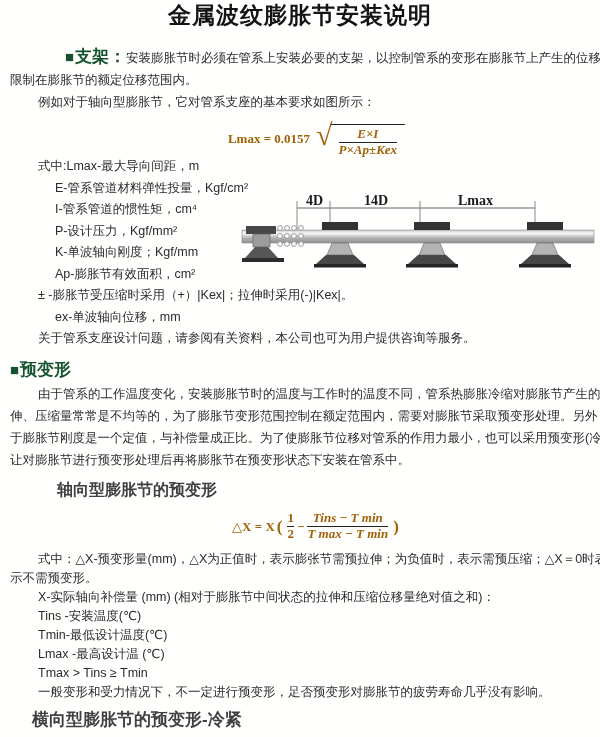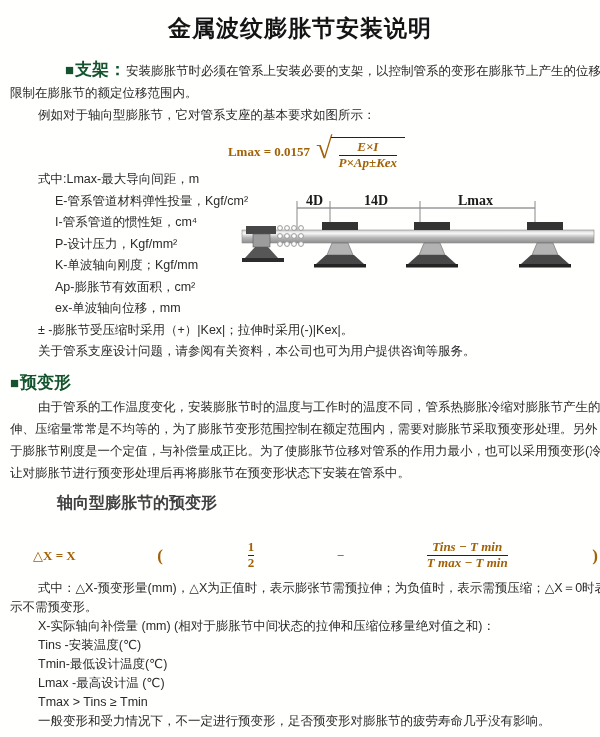--- a/index.html
+++ b/index.html
@@ -3,21 +3,21 @@
 <meta charset="utf-8">
 <style>
   html,body{margin:0;padding:0;}
   body{
     width:600px;height:737px;background:#fffffe;position:relative;overflow:hidden;
     font-family:"Liberation Sans","DejaVu Sans",sans-serif;color:#222;
   }
   .doc{position:relative;width:600px;height:737px;}
   .title{
     text-align:center;font-size:23px;font-weight:bold;color:#141414;
-    padding-top:13px;letter-spacing:1px;
+    letter-spacing:1px;
   }
   .body-text{font-size:12.5px;line-height:22px;color:#2a2a2a;}
   .line{white-space:nowrap;}
   .m-side{margin-left:10px;margin-right:10px;}
   .ind-55{padding-left:55px;}
   .ind-28{padding-left:28px;}
   .sec-head{font-size:17px;font-weight:bold;color:#14532d;}
   .sec-head .sq{font-size:15px;margin-right:1px;}
   .sub-head{font-size:16px;font-weight:bold;color:#404040;}
   
@@ -64,22 +64,22 @@
     </span>
   </div>
 
   <div class="body-text" style="line-height:21.5px;">
     <div class="line" style="padding-left:38px;">式中:Lmax-最大导向间距，m</div>
     <div class="line" style="padding-left:55px;">E-管系管道材料弹性投量，Kgf/cm²</div>
     <div class="line" style="padding-left:55px;">I-管系管道的惯性矩，cm⁴</div>
     <div class="line" style="padding-left:55px;">P-设计压力，Kgf/mm²</div>
     <div class="line" style="padding-left:55px;">K-单波轴向刚度；Kgf/mm</div>
     <div class="line" style="padding-left:55px;">Ap-膨胀节有效面积，cm²</div>
+    <div class="line" style="padding-left:38px;">± -膨胀节受压缩时采用（+）|Kex|；拉伸时采用(-)|Kex|。</div>
     <div class="line" style="padding-left:55px;">ex-单波轴向位移，mm</div>
-    <div class="line" style="padding-left:38px;">± -膨胀节受压缩时采用（+）|Kex|；拉伸时采用(-)|Kex|。</div>
     <div class="line" style="padding-left:38px;">关于管系支座设计问题，请参阅有关资料，本公司也可为用户提供咨询等服务。</div>
   </div>
 
   <svg class="diagram" viewBox="0 0 356 96">
     <defs>
       <linearGradient id="pipeGrad" x1="0" y1="0" x2="0" y2="1">
         <stop offset="0" stop-color="#c9c9c9"></stop>
         <stop offset="0.25" stop-color="#f8f8f8"></stop>
         <stop offset="0.6" stop-color="#b5b5b5"></stop>
         <stop offset="1" stop-color="#8f8f8f"></stop>
@@ -145,21 +145,21 @@
       <div class="line ind-28">由于管系的工作温度变化，安装膨胀节时的温度与工作时的温度不同，管系热膨胀冷缩对膨胀节产生的拉</div>
       <div class="line">伸、压缩量常常是不均等的，为了膨胀节变形范围控制在额定范围内，需要对膨胀节采取预变形处理。另外，由</div>
       <div class="line">于膨胀节刚度是一个定值，与补偿量成正比。为了使膨胀节位移对管系的作用力最小，也可以采用预变形(冷紧)方</div>
       <div class="line">让对膨胀节进行预变形处理后再将膨胀节在预变形状态下安装在管系中。</div>
     </div>
   </div>
 
   <div style="margin-top:9px;">
     <div class="sub-head" style="margin-left:57px;">轴向型膨胀节的预变形</div>
 
-    <div class="formula" style="margin-top:24px;height:36px;justify-content:space-between;">
+    <div class="formula" style="margin-top:8px;height:36px;">
       <span>△X = X</span>
       <span class="paren">(</span>
       <span class="frac">
         <span class="num">1</span>
         <span class="den">2</span>
       </span>
       <span>−</span>
       <span class="frac ital">
         <span class="num">Tins − T min</span>
         <span class="den">T max − T min</span>

